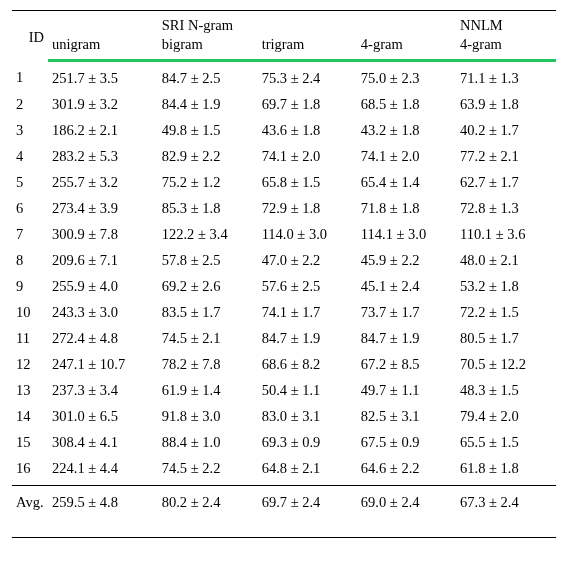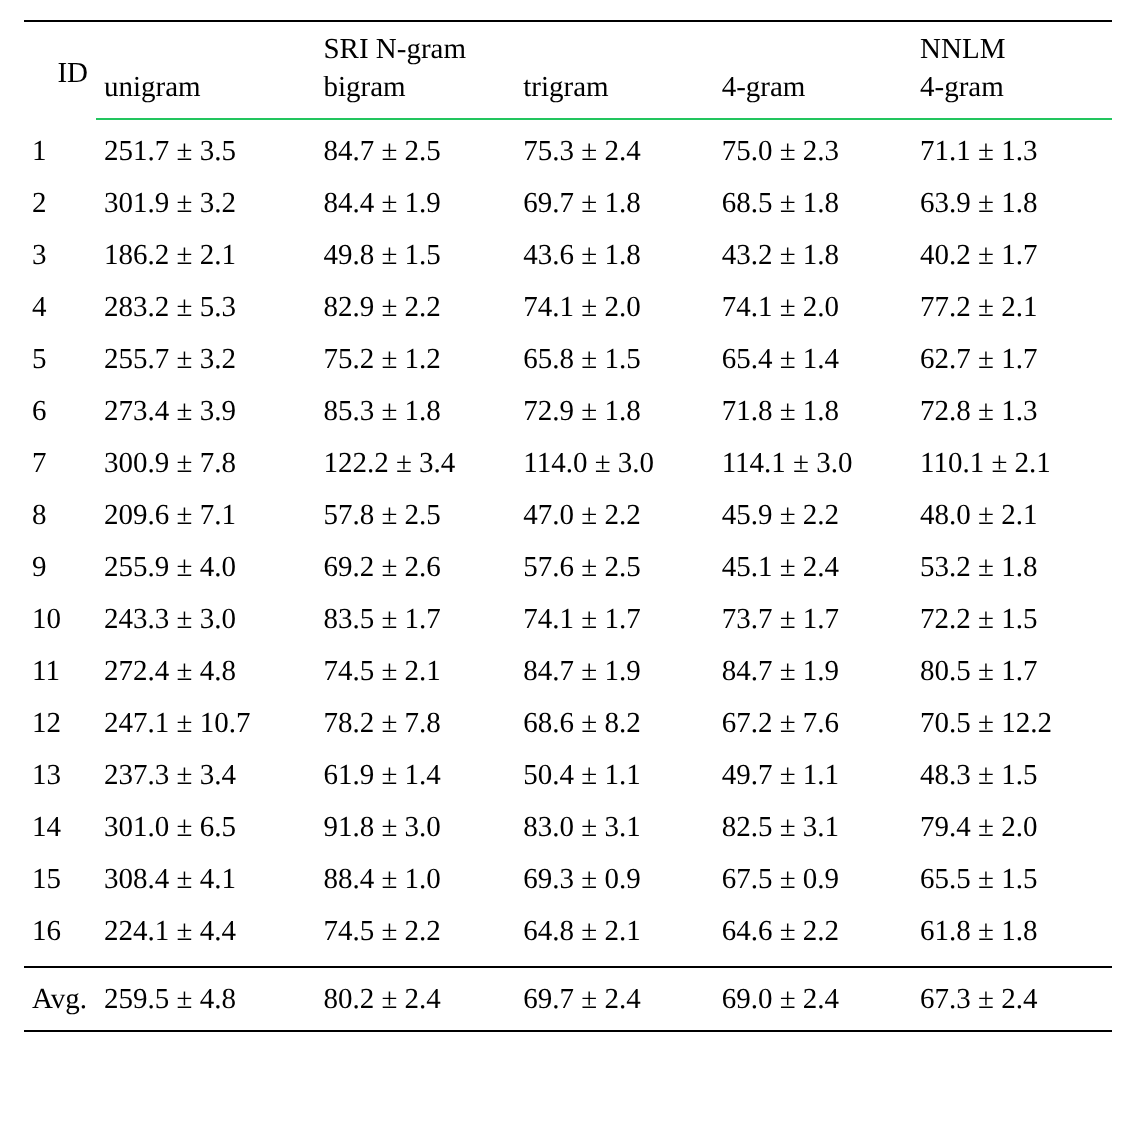--- a/index.html
+++ b/index.html
@@ -21,36 +21,36 @@
     padding: 4.5px 4px;
     font-weight: normal;
     white-space: nowrap;
   }
   thead tr.grp th {
     border-top: 1.5px solid #000;
     padding-top: 6px;
     padding-bottom: 2px;
   }
   thead tr.cols th {
-    border-bottom: 1px solid #22c55e;
+    border-bottom: 3px solid #22c55e;
     padding-top: 0;
     padding-bottom: 6px;
     margin-top: 44px;
   }
   tbody tr:first-child td {
     padding-top: 8px;
   }
   tbody tr:last-child td {
     padding-bottom: 8px;
   }
   tfoot tr td {
     border-top: 1px solid #000;
     border-bottom: 1.5px solid #000;
     padding-top: 8px;
-    padding-bottom: 6px;
+    padding-bottom: 26px;
     font-family: Liberation Serif, serif;
   }
   .id-col { width: 28px; text-align: right; }
 </style>
 </head>
 <body>
 
 <table>
   <thead>
     <tr class="grp">
@@ -116,21 +116,21 @@
         <td>72.9 ± 1.8</td>
         <td>71.8 ± 1.8</td>
         <td>72.8 ± 1.3</td>
       </tr>
       <tr>
         <td>7</td>
         <td>300.9 ± 7.8</td>
         <td>122.2 ± 3.4</td>
         <td>114.0 ± 3.0</td>
         <td>114.1 ± 3.0</td>
-        <td>110.1 ± 2.1</td>
+        <td>110.1 ± 3.6</td>
       </tr>
       <tr>
         <td>8</td>
         <td>209.6 ± 7.1</td>
         <td>57.8 ± 2.5</td>
         <td>47.0 ± 2.2</td>
         <td>45.9 ± 2.2</td>
         <td>48.0 ± 2.1</td>
       </tr>
       <tr>
@@ -155,21 +155,21 @@
         <td>74.5 ± 2.1</td>
         <td>84.7 ± 1.9</td>
         <td>84.7 ± 1.9</td>
         <td>80.5 ± 1.7</td>
       </tr>
       <tr>
         <td>12</td>
         <td>247.1 ± 10.7</td>
         <td>78.2 ± 7.8</td>
         <td>68.6 ± 8.2</td>
-        <td>67.2 ± 7.6</td>
+        <td>67.2 ± 8.5</td>
         <td>70.5 ± 12.2</td>
       </tr>
       <tr>
         <td>13</td>
         <td>237.3 ± 3.4</td>
         <td>61.9 ± 1.4</td>
         <td>50.4 ± 1.1</td>
         <td>49.7 ± 1.1</td>
         <td>48.3 ± 1.5</td>
       </tr>

